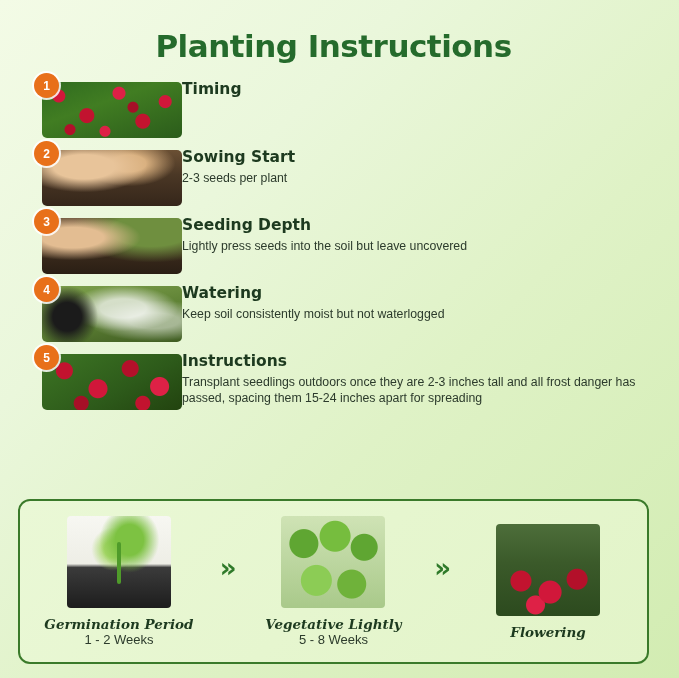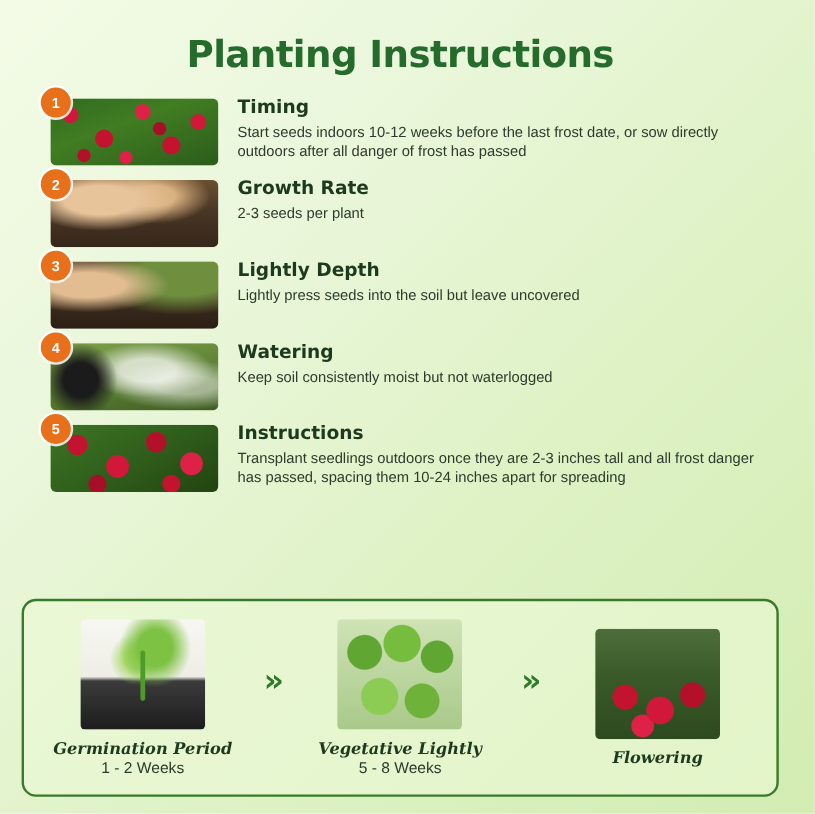--- a/index.html
+++ b/index.html
@@ -64,21 +64,21 @@
     color: #fff;
     font-size: 12px;
     font-weight: bold;
     display: flex;
     align-items: center;
     justify-content: center;
     z-index: 5;
     box-shadow: 0 0 0 2px rgba(255,255,255,0.85);
   }
   .step-text {
-    padding-left: 16px;
+    padding-left: 0;
     padding-top: 2px;
     flex: 1;
   }
   .step-title {
     font-size: 15.5px;
     font-weight: bold;
     color: #1d3a1f;
     margin: 0 0 4px 0;
     font-family: "DejaVu Sans", sans-serif;
   }
@@ -222,42 +222,41 @@
 
   <div class="steps">
 
     <div class="step">
       <div class="thumb-wrap">
         <div class="badge">1</div>
         <div class="thumb img-flowers-red"></div>
       </div>
       <div class="step-text">
         <p class="step-title">Timing</p>
-        <p class="step-desc">Start seeds indoors 10-12 weeks before the last frost date, or sow directly outdoors after all danger of frost has passed</p>
       </div>
     </div>
 
     <div class="step">
       <div class="thumb-wrap">
         <div class="badge">2</div>
         <div class="thumb img-hand-seeds"></div>
       </div>
       <div class="step-text">
-        <p class="step-title">Growth Rate</p>
+        <p class="step-title">Sowing Start</p>
         <p class="step-desc"> 2-3 seeds per plant</p>
       </div>
     </div>
 
     <div class="step">
       <div class="thumb-wrap">
         <div class="badge">3</div>
         <div class="thumb img-soil-hand"></div>
       </div>
       <div class="step-text">
-        <p class="step-title">Lightly Depth</p>
+        <p class="step-title">Seeding Depth</p>
         <p class="step-desc">Lightly press seeds into the soil but leave uncovered</p>
       </div>
     </div>
 
     <div class="step">
       <div class="thumb-wrap">
         <div class="badge">4</div>
         <div class="thumb img-watering"></div>
       </div>
       <div class="step-text">
@@ -266,21 +265,21 @@
       </div>
     </div>
 
     <div class="step">
       <div class="thumb-wrap">
         <div class="badge">5</div>
         <div class="thumb img-flower-bed"></div>
       </div>
       <div class="step-text">
         <p class="step-title">Instructions</p>
-        <p class="step-desc">Transplant seedlings outdoors once they are 2-3 inches tall and all frost danger has passed, spacing them 10-24 inches apart for spreading</p>
+        <p class="step-desc">Transplant seedlings outdoors once they are 2-3 inches tall and all frost danger has passed, spacing them 15-24 inches apart for spreading</p>
       </div>
     </div>
 
   </div>
 
   <div class="timeline">
 
     <div class="tl-item">
       <div class="tl-img img-sprout"></div>
       <div class="tl-label">Germination Period</div>

